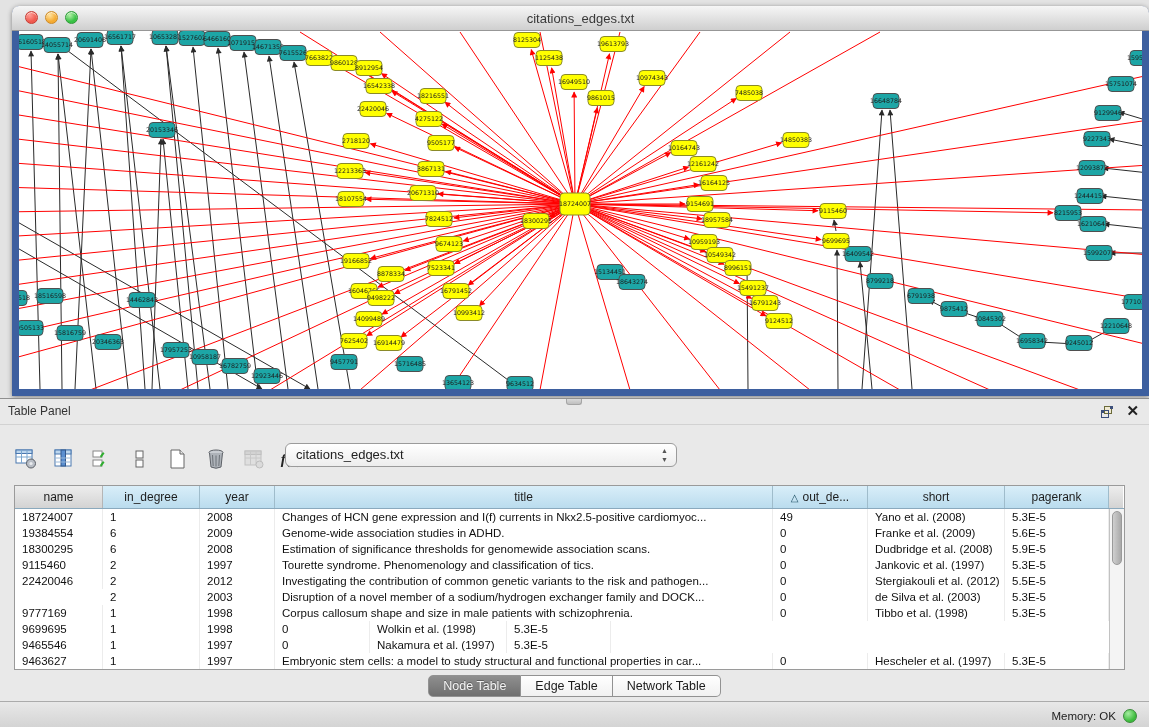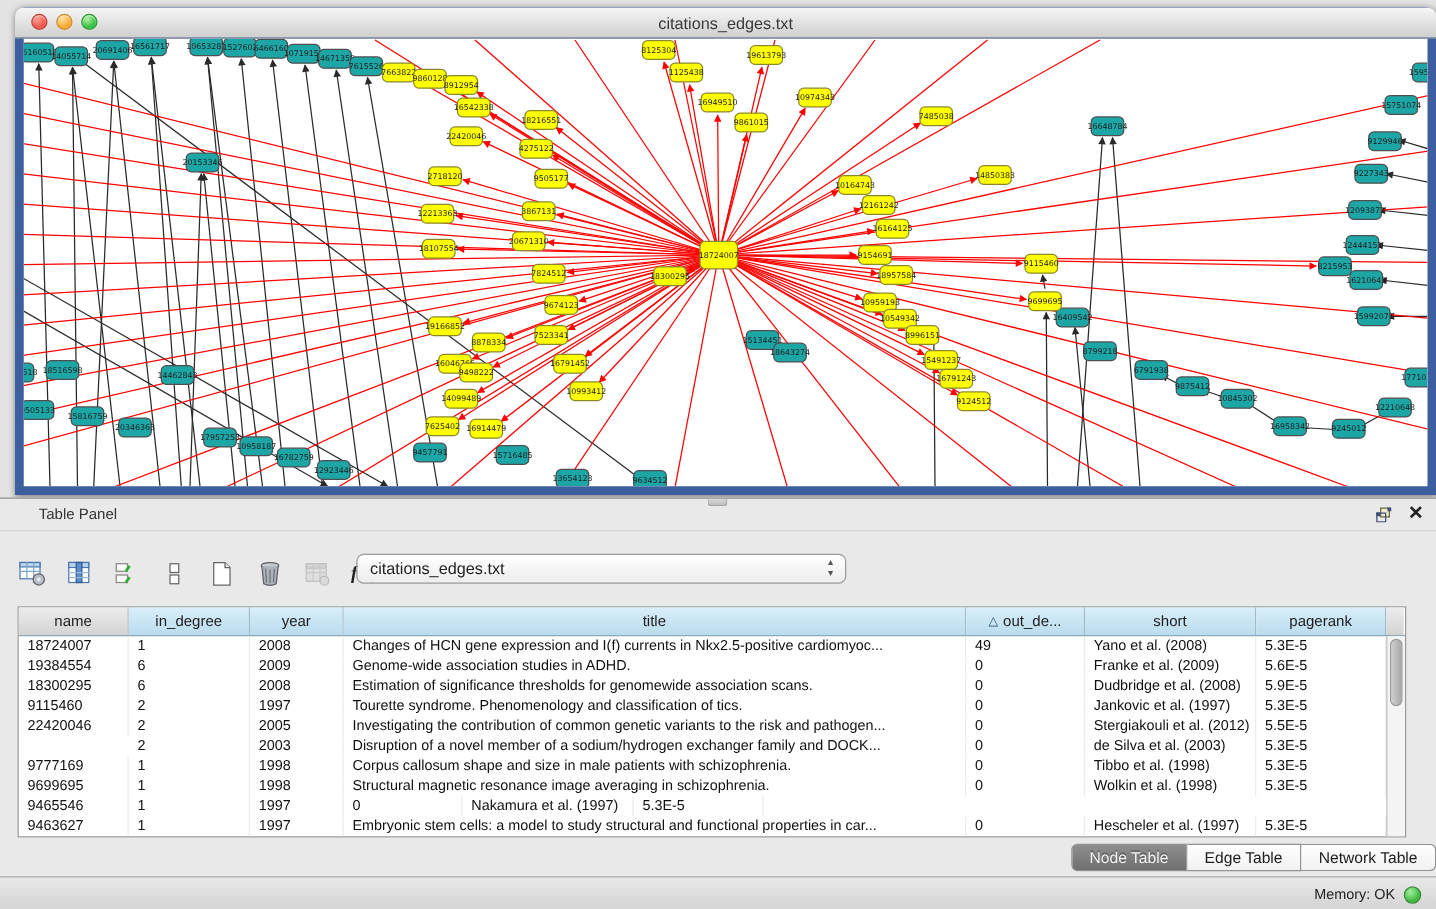--- a/index.html
+++ b/index.html
@@ -14,21 +14,21 @@
   .tl-yellow{background:radial-gradient(circle at 35% 30%,#ffe3a0,#f5ab32 60%);border:1px solid #cd8a25;box-sizing:border-box}
   .tl-green{background:radial-gradient(circle at 35% 30%,#b4f0a8,#38c245 60%);border:1px solid #2d9a35;box-sizing:border-box}
   .win-title{font-size:13px;color:#393939}
   .canvas{position:absolute;left:7px;right:7px;top:25px;bottom:7px;background:#fff;overflow:hidden}
   #graph-svg{width:100%;height:100%;display:block}
   .node-label{font-family:"DejaVu Sans",sans-serif;font-size:6.3px;fill:#1c1c1c}
 
   
   #table-panel{position:absolute;left:0;top:398px;width:1149px;height:329px;background:#e9e9e9;border-top:1px solid #8f8f8f}
   .splitter-handle{position:absolute;left:566px;top:0;width:14px;height:5px;background:linear-gradient(#d9d9d9,#bfbfbf);border:1px solid #a5a5a5;border-top:none;border-radius:0 0 3px 3px}
-  .panel-head{height:25px;line-height:25px;padding-left:31px;font-size:12px;color:#333;position:relative;border-bottom:1px solid #d2d2d2}
+  .panel-head{height:25px;line-height:25px;padding-left:8px;font-size:12px;color:#333;position:relative;border-bottom:1px solid #d2d2d2}
   .panel-head-icons{position:absolute;right:10px;top:4px;display:flex;gap:12px;align-items:center}
   .float-icon svg{display:block}
   .close-icon{font-size:15px;font-weight:bold;color:#222;line-height:16px;cursor:default}
 
   .toolbar{position:absolute;left:14px;top:40px;height:40px;display:flex;align-items:center;gap:14px}
   .tb-icon{width:24px;height:24px;display:flex;align-items:center;justify-content:center}
   .fx{font-family:"Liberation Serif",serif;font-style:italic;font-weight:bold;font-size:15px;color:#222}
   .combo{position:absolute;left:285px;top:44px;width:392px;height:24px;background:linear-gradient(#ffffff,#ededed);border:1px solid #9b9b9b;border-radius:6px;font-size:13px;color:#222;line-height:22px;padding-left:10px;box-sizing:border-box}
   .combo-arrows{position:absolute;right:8px;top:2px;font-size:7px;color:#555;line-height:9px;text-align:center}
 
@@ -36,21 +36,21 @@
   .thead{display:flex;height:22px;border-bottom:1px solid #8aa9bd}
   .th{font-size:12px;color:#1d1d1d;display:flex;align-items:center;justify-content:center;box-sizing:border-box;border-right:1px solid #9fbccb;background:linear-gradient(#d9eef9,#badcee);white-space:nowrap;overflow:hidden}
   .th.gray{background:linear-gradient(#ededed,#d3d3d3);border-right:1px solid #b5b5b5}
   .th .sort{color:#1d4e63;margin-right:4px;font-size:10px}
   .tbody{position:relative}
   .tr{display:flex;height:16px}
   .td{font-size:11.5px;line-height:16px;color:#101010;padding-left:7px;box-sizing:border-box;white-space:nowrap;overflow:hidden;border-right:1px solid #ececec}
   .vscroll{position:absolute;right:0;top:0;bottom:0;width:15px;background:#f4f4f4;border-left:1px solid #c2c2c2;box-sizing:border-box}
   .vthumb{position:absolute;left:2px;right:2px;top:2px;height:52px;border-radius:6px;background:linear-gradient(90deg,#cfcfcf,#a9a9a9);border:1px solid #9a9a9a}
 
-  .tabbar{position:absolute;left:0;right:0;top:274px;height:26px;display:flex;justify-content:flex-end;align-items:center}
+  .tabbar{position:absolute;left:0;right:0;top:274px;height:26px;display:flex;justify-content:center;align-items:center}
   .seg{height:20px;line-height:20px;padding:0 14px;font-size:12.5px;background:linear-gradient(#ffffff,#f1f1f1);color:#1c1c1c;border:1px solid #929292;border-left:none}
   .seg:first-child{border-left:1px solid #929292;border-radius:5px 0 0 5px}
   .seg:last-child{border-radius:0 5px 5px 0}
   .seg.active{background:linear-gradient(#8f8f8f,#6f6f6f);color:#f3f3f3;text-shadow:0 -1px 0 rgba(0,0,0,.3)}
 
   .statusbar{position:absolute;left:0;bottom:0;width:100%;height:27px;background:linear-gradient(#e8e8e8,#d3d3d3);border-top:1px solid #ababab;box-sizing:border-box}
   .mem{position:absolute;right:12px;top:0;height:27px;display:flex;align-items:center;gap:7px;font-size:11.5px;color:#222}
   .mem-dot{width:14px;height:14px;border-radius:50%;background:radial-gradient(circle at 35% 30%,#a5eda0,#3dbc3d 65%);border:1px solid #3a8a3a;box-sizing:border-box}
 </style>
 </head>
@@ -721,21 +721,21 @@
           <div class="td" style="width: 97px;">2</div>
           <div class="td" style="width: 75px;">1997</div>
           <div class="td" style="width: 498px;">Tourette syndrome. Phenomenology and classification of tics.</div>
           <div class="td" style="width: 95px;">0</div>
           <div class="td" style="width: 137px;">Jankovic et al. (1997)</div>
           <div class="td" style="width: 104px;">5.3E-5</div>
         </div>
         <div class="tr">
           <div class="td" style="width: 88px;">22420046</div>
           <div class="td" style="width: 97px;">2</div>
-          <div class="td" style="width: 75px;">2005</div>
+          <div class="td" style="width: 75px;">2012</div>
           <div class="td" style="width: 498px;">Investigating the contribution of common genetic variants to the risk and pathogen...</div>
           <div class="td" style="width: 95px;">0</div>
           <div class="td" style="width: 137px;">Stergiakouli et al. (2012)</div>
           <div class="td" style="width: 104px;">5.5E-5</div>
         </div>
         <div class="tr">
           <div class="td" style="width: 88px; margin-top: 30px;">14569117</div>
           <div class="td" style="width: 97px;">2</div>
           <div class="td" style="width: 75px;">2003</div>
           <div class="td" style="width: 498px;">Disruption of a novel member of a sodium/hydrogen exchanger family and DOCK...</div>
@@ -749,21 +749,20 @@
           <div class="td" style="width: 75px;">1998</div>
           <div class="td" style="width: 498px;">Corpus callosum shape and size in male patients with schizophrenia.</div>
           <div class="td" style="width: 95px;">0</div>
           <div class="td" style="width: 137px;">Tibbo et al. (1998)</div>
           <div class="td" style="width: 104px;">5.3E-5</div>
         </div>
         <div class="tr">
           <div class="td" style="width: 88px;">9699695</div>
           <div class="td" style="width: 97px;">1</div>
           <div class="td" style="width: 75px;">1998</div>
-          <div class="td" style="width: 498px;">Structural magnetic resonance image averaging in schizophrenia.</div>
           <div class="td" style="width: 95px;">0</div>
           <div class="td" style="width: 137px;">Wolkin et al. (1998)</div>
           <div class="td" style="width: 104px;">5.3E-5</div>
         </div>
         <div class="tr">
           <div class="td" style="width: 88px;">9465546</div>
           <div class="td" style="width: 97px;">1</div>
           <div class="td" style="width: 75px;">1997</div>
           <div class="td" style="width: 95px;">0</div>
           <div class="td" style="width: 137px;">Nakamura et al. (1997)</div>

